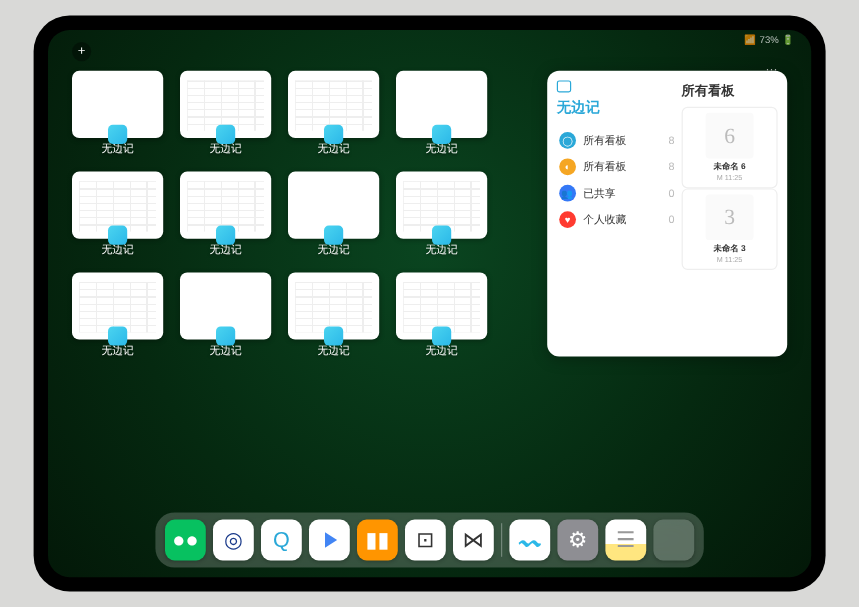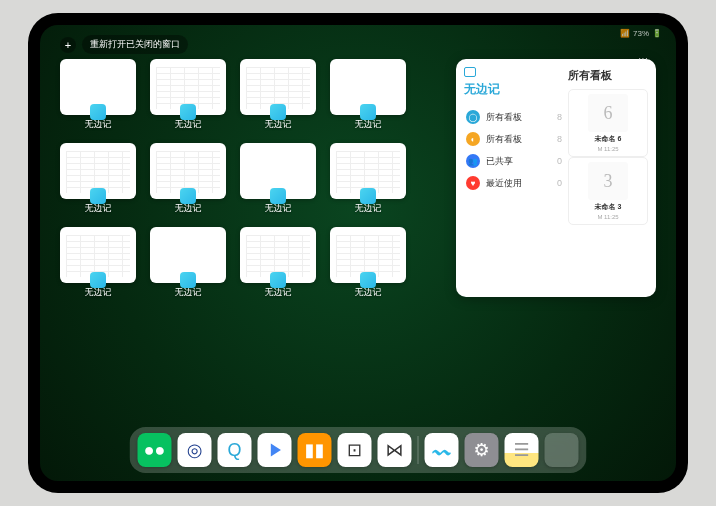--- a/index.html
+++ b/index.html
@@ -46,21 +46,20 @@
 <div class="screen">
 
 <div class="statusbar">
   <span>📶</span>
   <span>73%</span>
   <span>🔋</span>
 </div>
 
 <div class="pill">
   <div class="pill-plus">+</div>
-  <div class="pill-btn">重新打开已关闭的窗口</div>
 </div>
 
 <div class="content">
   <div class="grid" id="grid">
           <div class="win">
             <div class="thumb"></div>
             <div class="win-label">无边记</div>
           </div>
           <div class="win">
             <div class="thumb cal"></div>
@@ -125,21 +124,21 @@
                 <span>所有看板</span>
                 <span class="cat-count">8</span>
               </div>
               <div class="cat">
                 <div class="cat-icon" style="background: rgb(52, 120, 246); color: rgb(255, 255, 255); font-size: 8px;">👥</div>
                 <span>已共享</span>
                 <span class="cat-count">0</span>
               </div>
               <div class="cat">
                 <div class="cat-icon" style="background: rgb(255, 59, 48); color: rgb(255, 255, 255); font-size: 8px;">♥</div>
-                <span>最近使用</span>
+                <span>个人收藏</span>
                 <span class="cat-count">0</span>
               </div>
             </div>
     </div>
     <div class="panel-right">
       <span class="dots">···</span>
       <div class="panel-right-title">所有看板</div>
       <div id="boards">
               <div class="board">
                 <div class="board-img">6</div>

